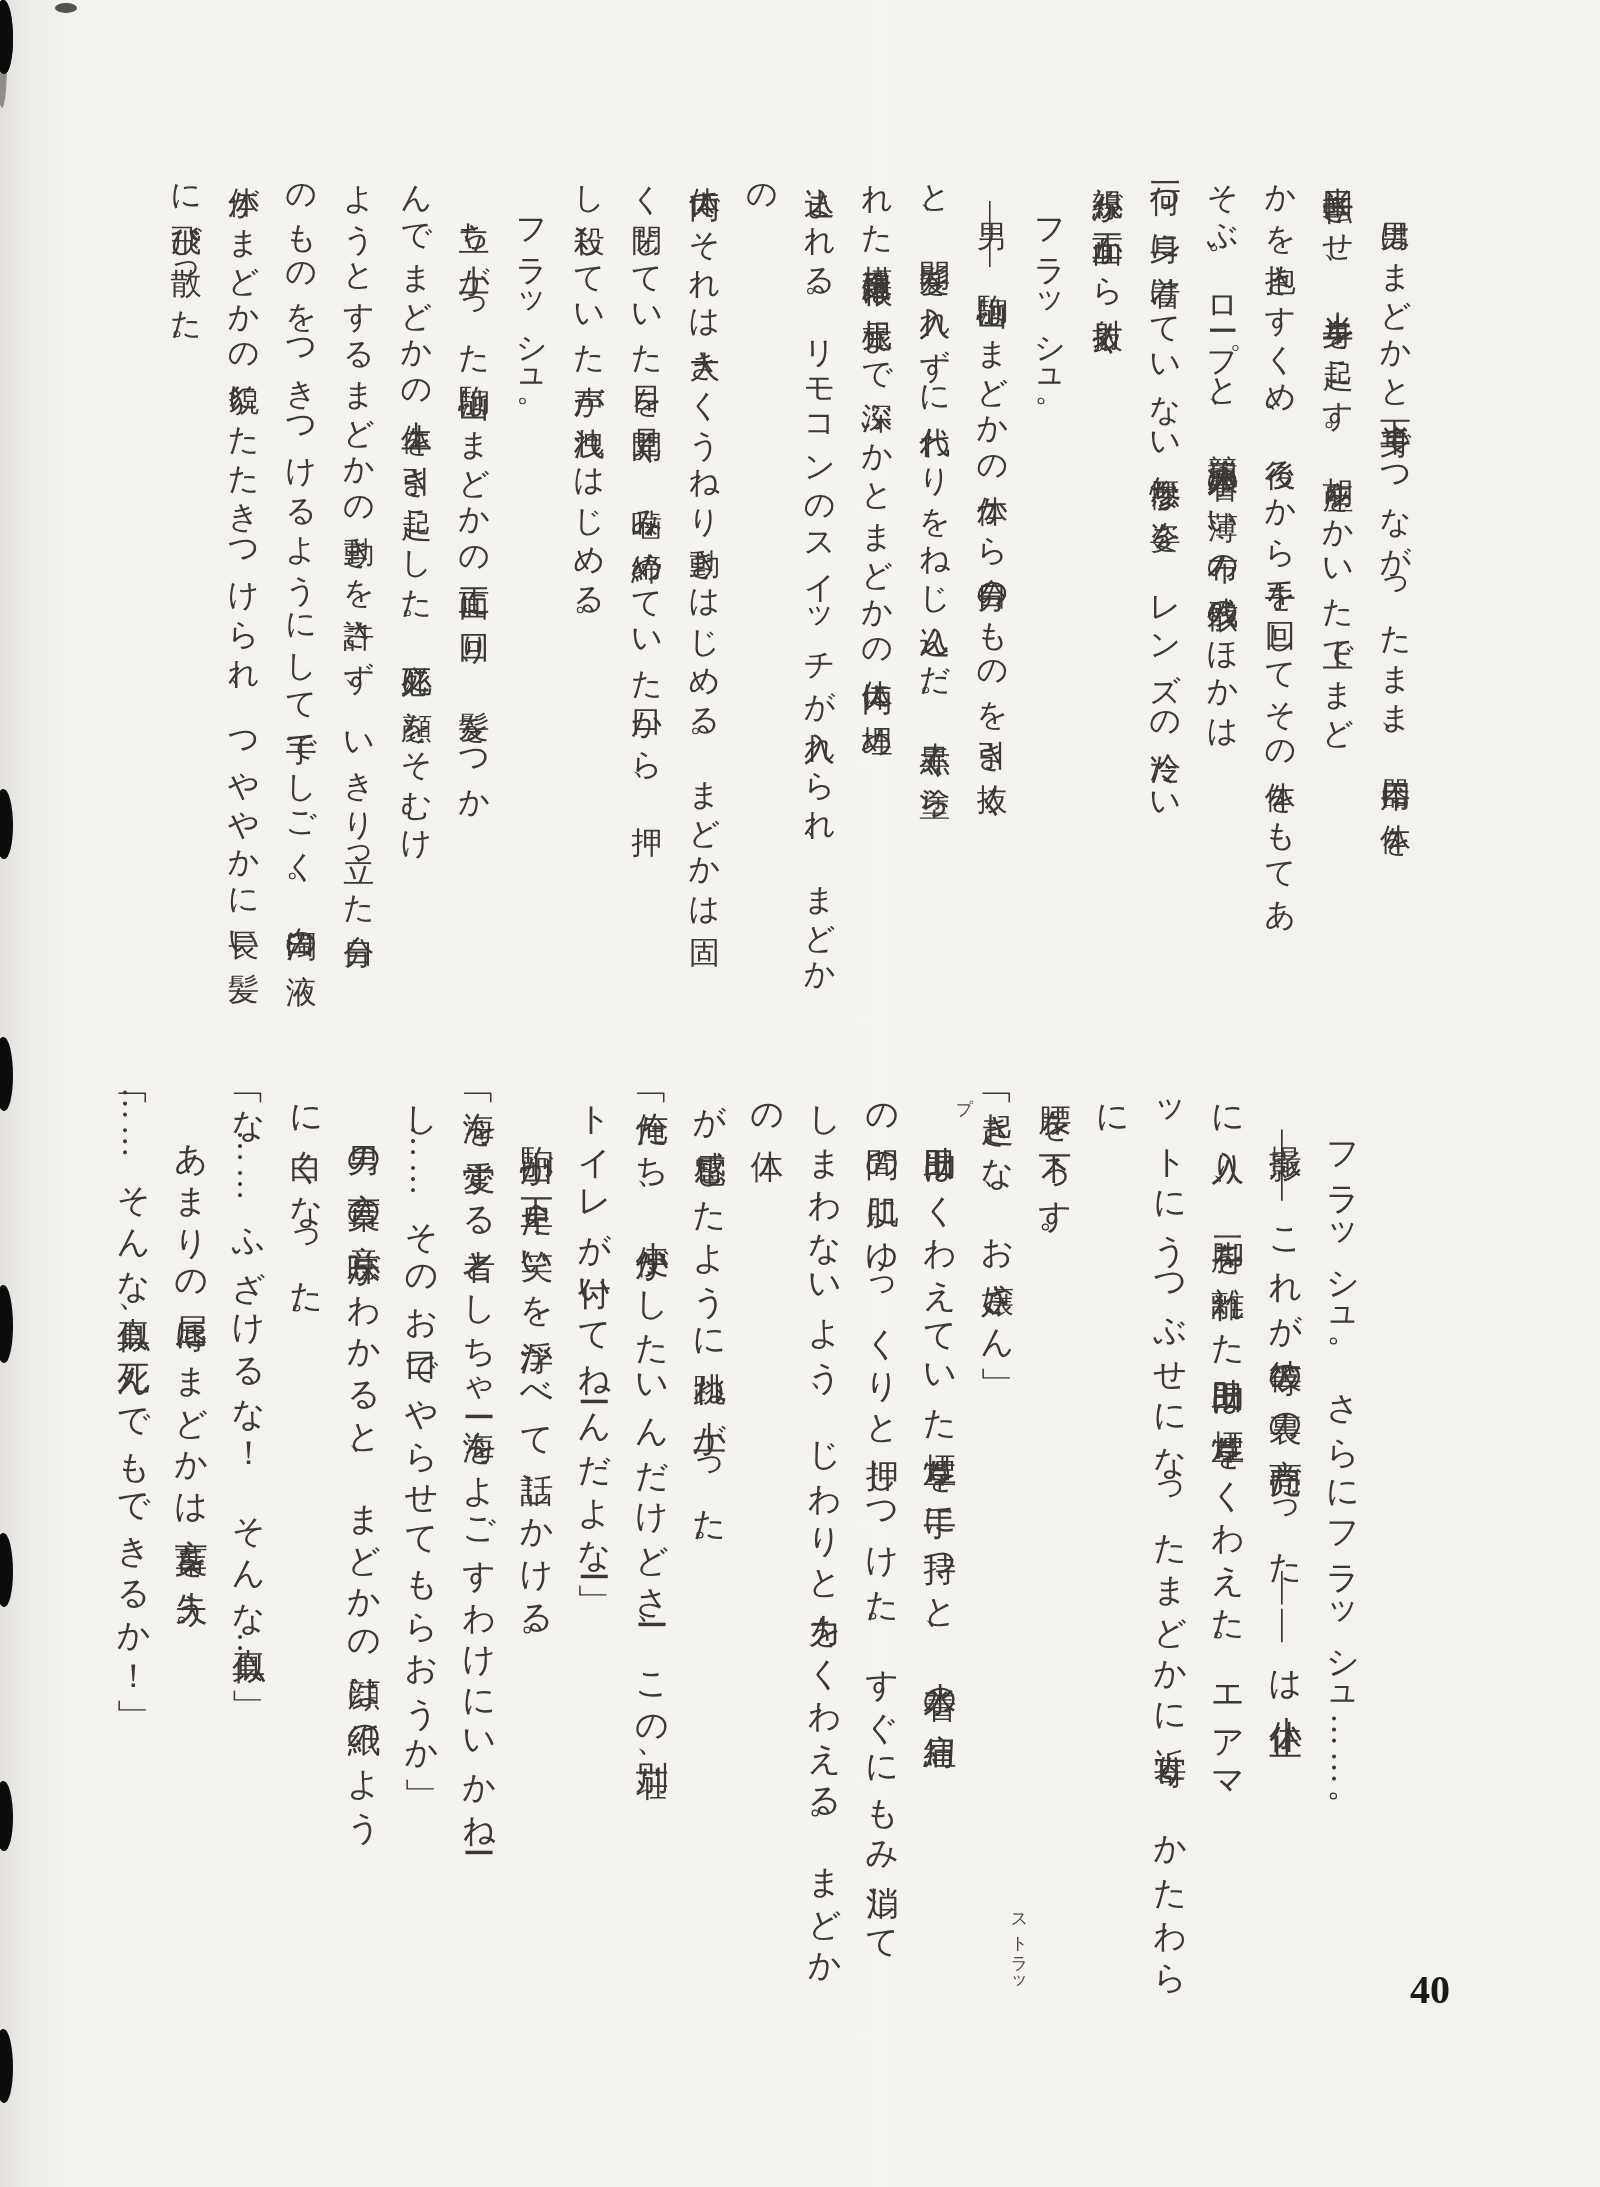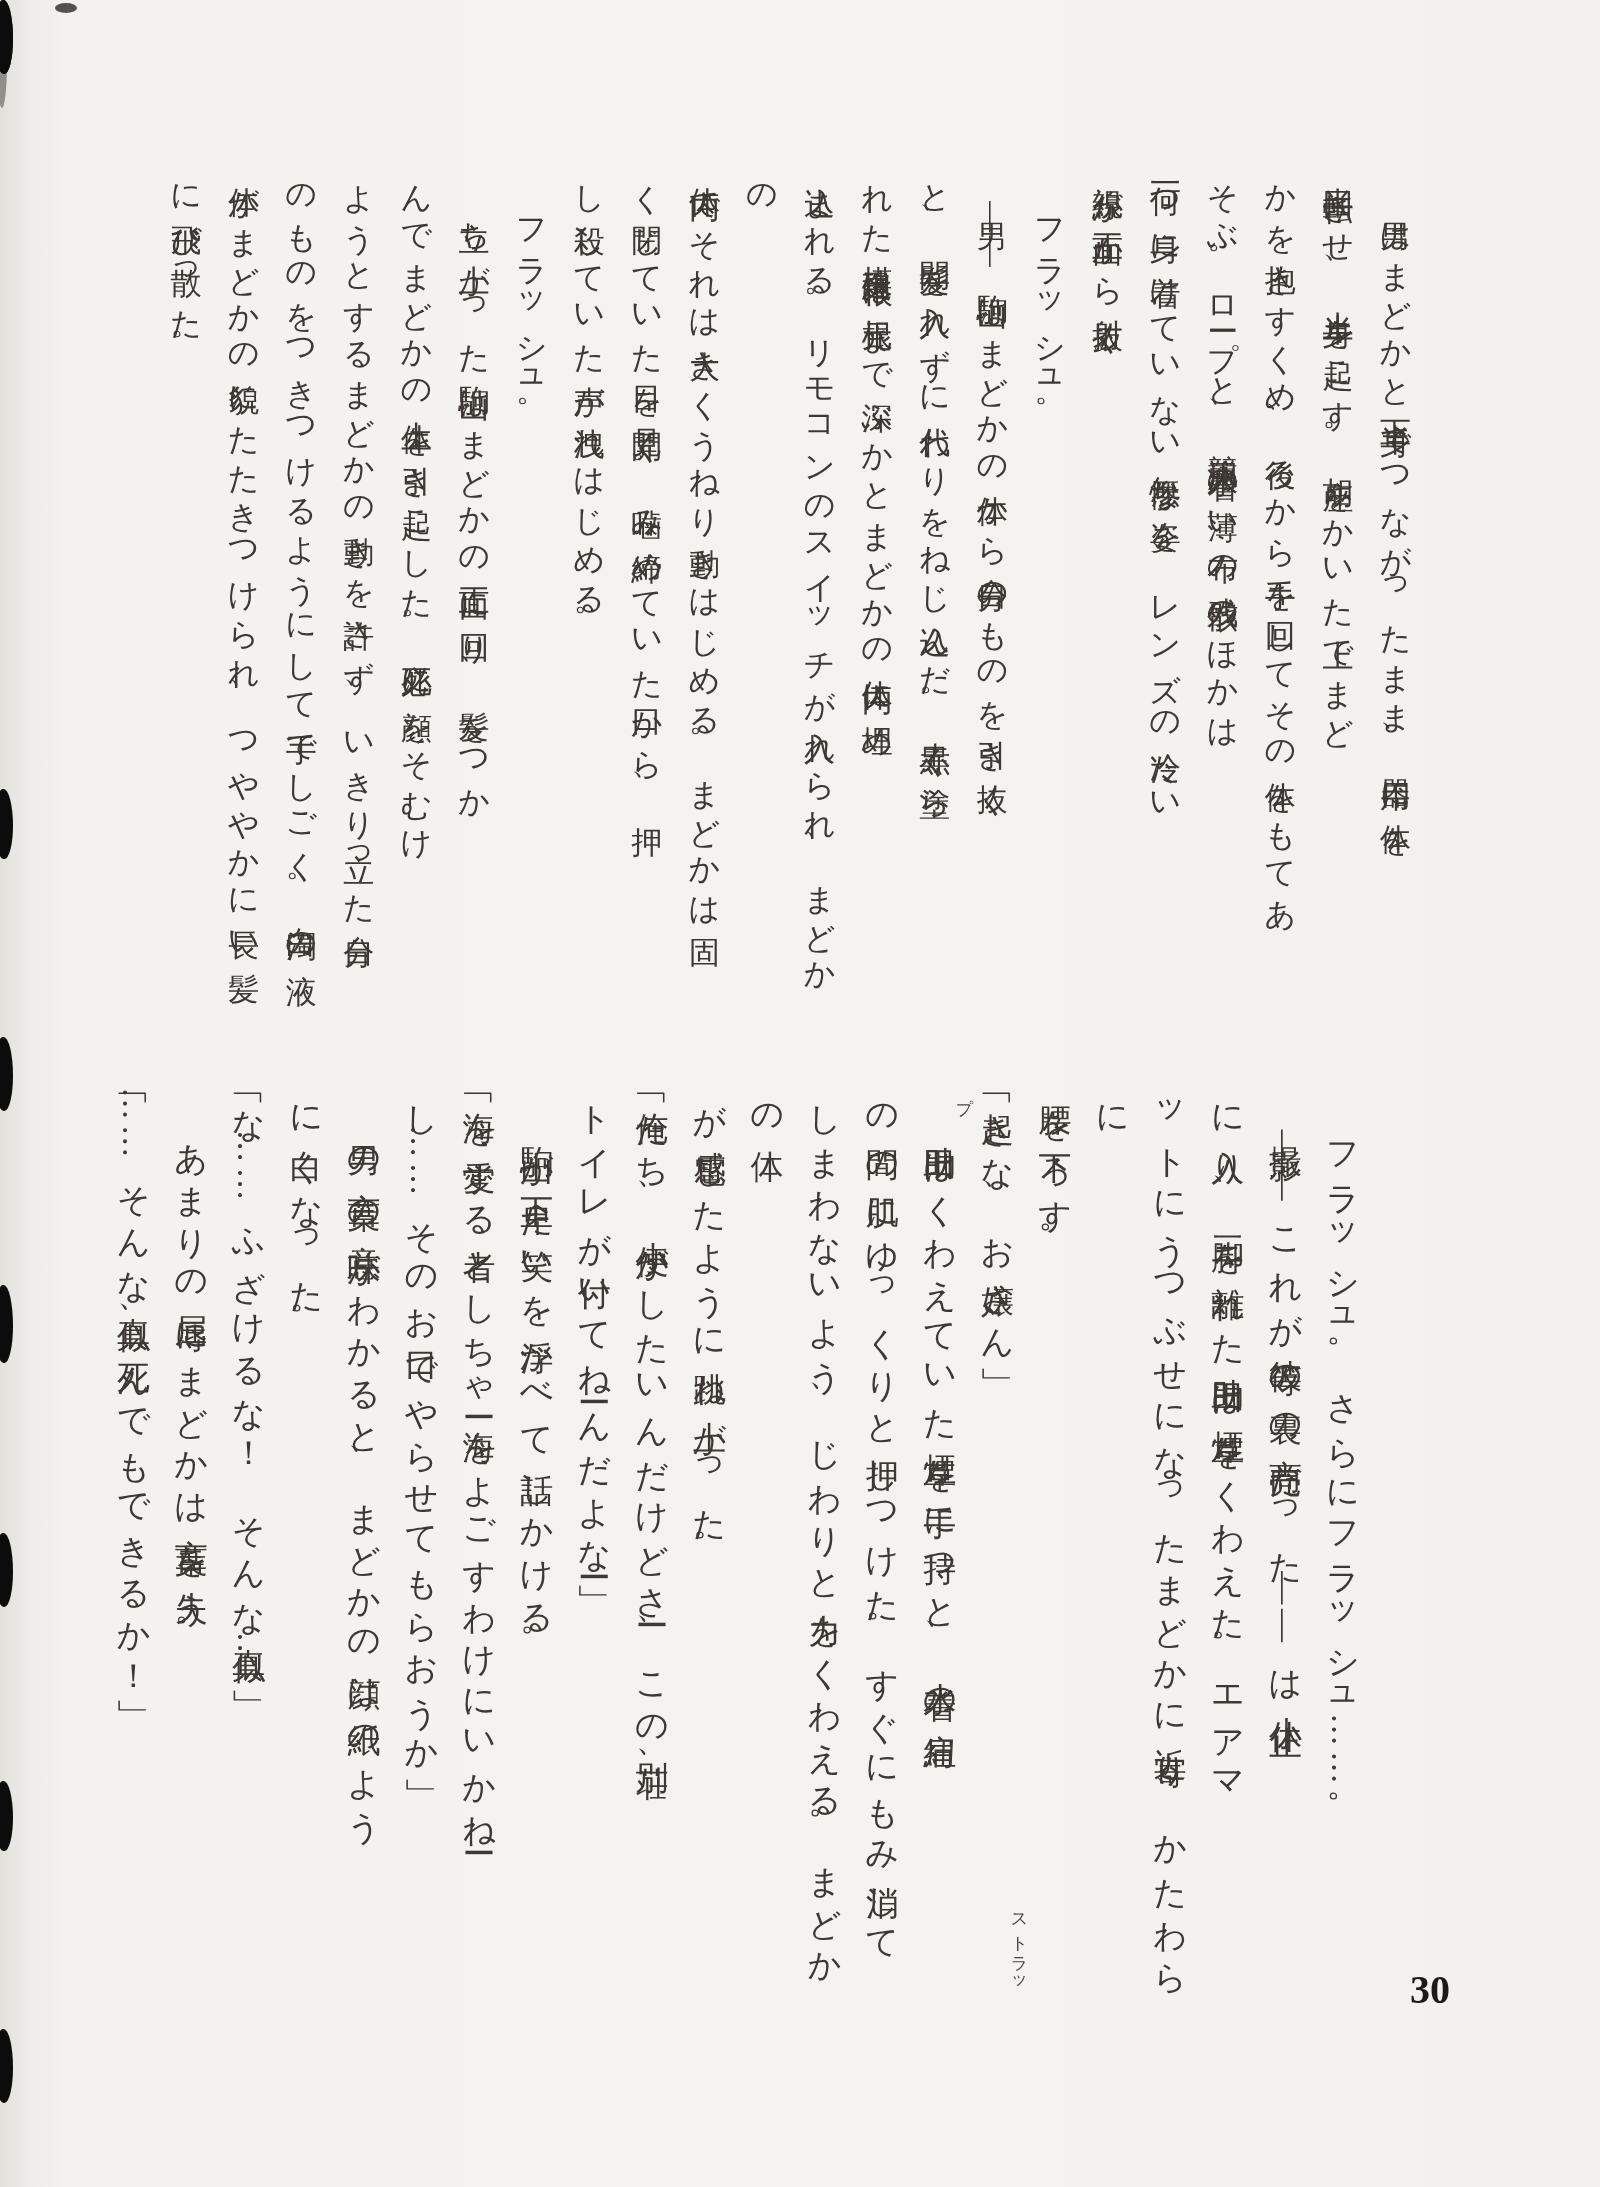--- a/index.html
+++ b/index.html
@@ -133,15 +133,15 @@
     <p>　男の言葉の意味がわかると、まどかの顔は紙のよう
 に白くなった。</p>
     <p>「な……ふざけるな！　そんな真似…」</p>
     <p>　あまりの屈辱にまどかは言葉を失う。</p>
     <p>「……そんな真似、死んでもできるか！」</p>
   </div>
 
   <div class="furigana furigana-1">ストラッ</div>
   <div class="furigana furigana-2">プ</div>
 
-  <div class="pagenum">30</div>
+  <div class="pagenum">40</div>
 
 </div>
 
 </body></html>

